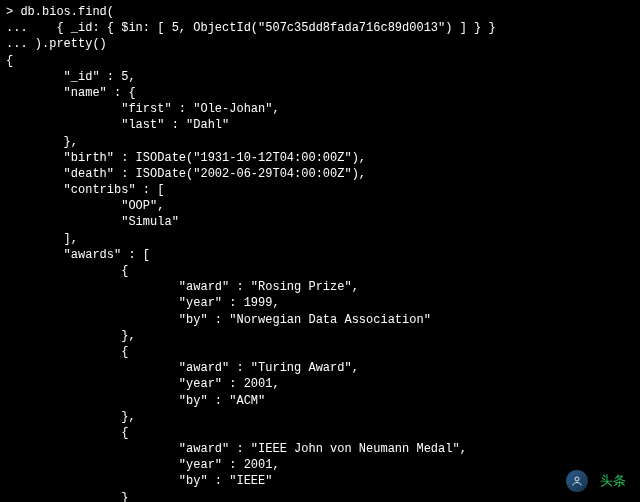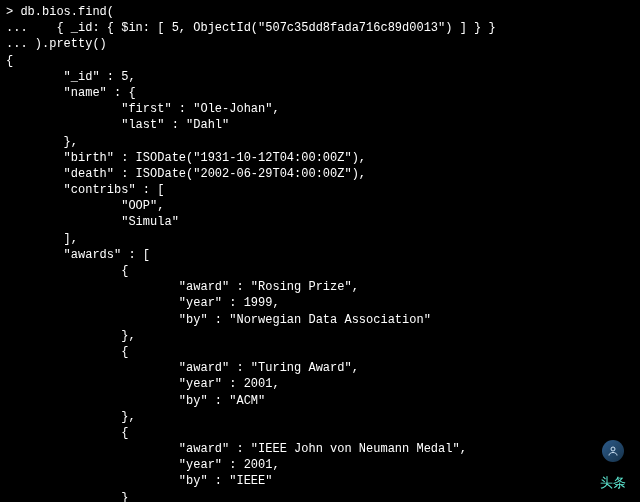--- a/index.html
+++ b/index.html
@@ -21,22 +21,21 @@
     }
     .watermark {
       position: absolute;
       bottom: 10px;
       right: 14px;
       display: flex;
       align-items: center;
       gap: 12px;
       font-family: "PingFang SC", "Microsoft YaHei", sans-serif;
       font-size: 13px;
-      color: #5eead4;
-      flex-direction: column;
+      color: #22c55e;
     }
     .watermark .avatar {
       width: 22px;
       height: 22px;
       border-radius: 50%;
       background: linear-gradient(135deg,#2d5b8a,#16324a);
       display: inline-flex;
       align-items: center;
       justify-content: center;
       color: #fff;

